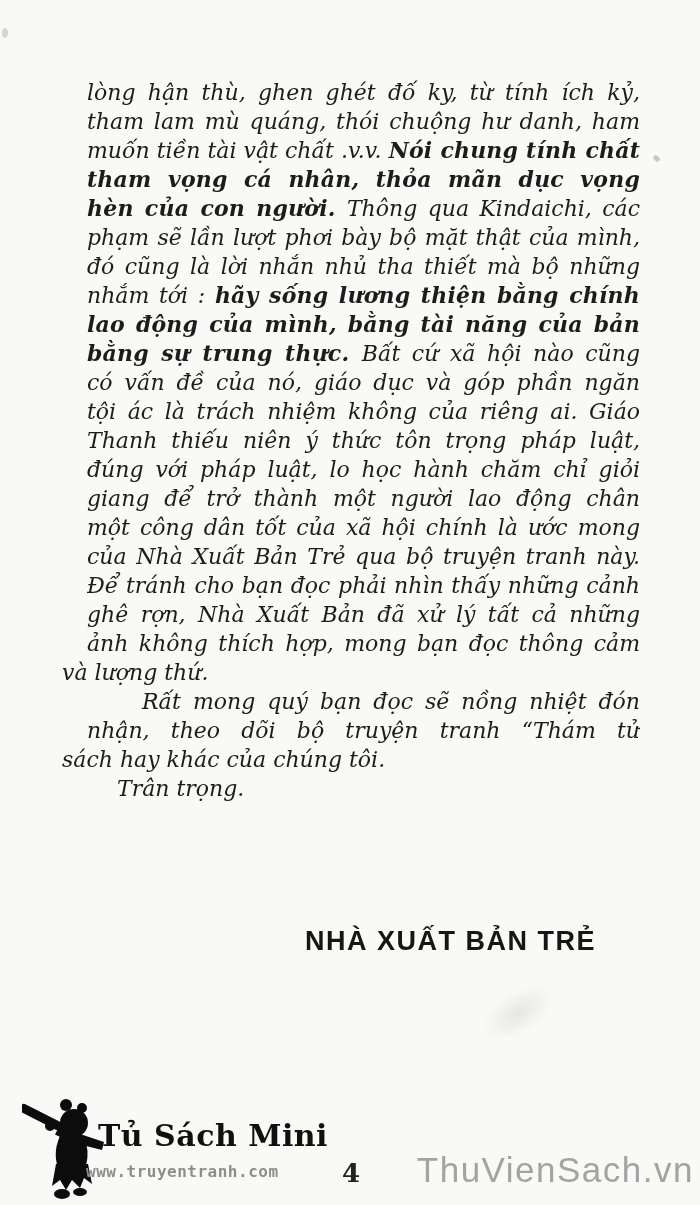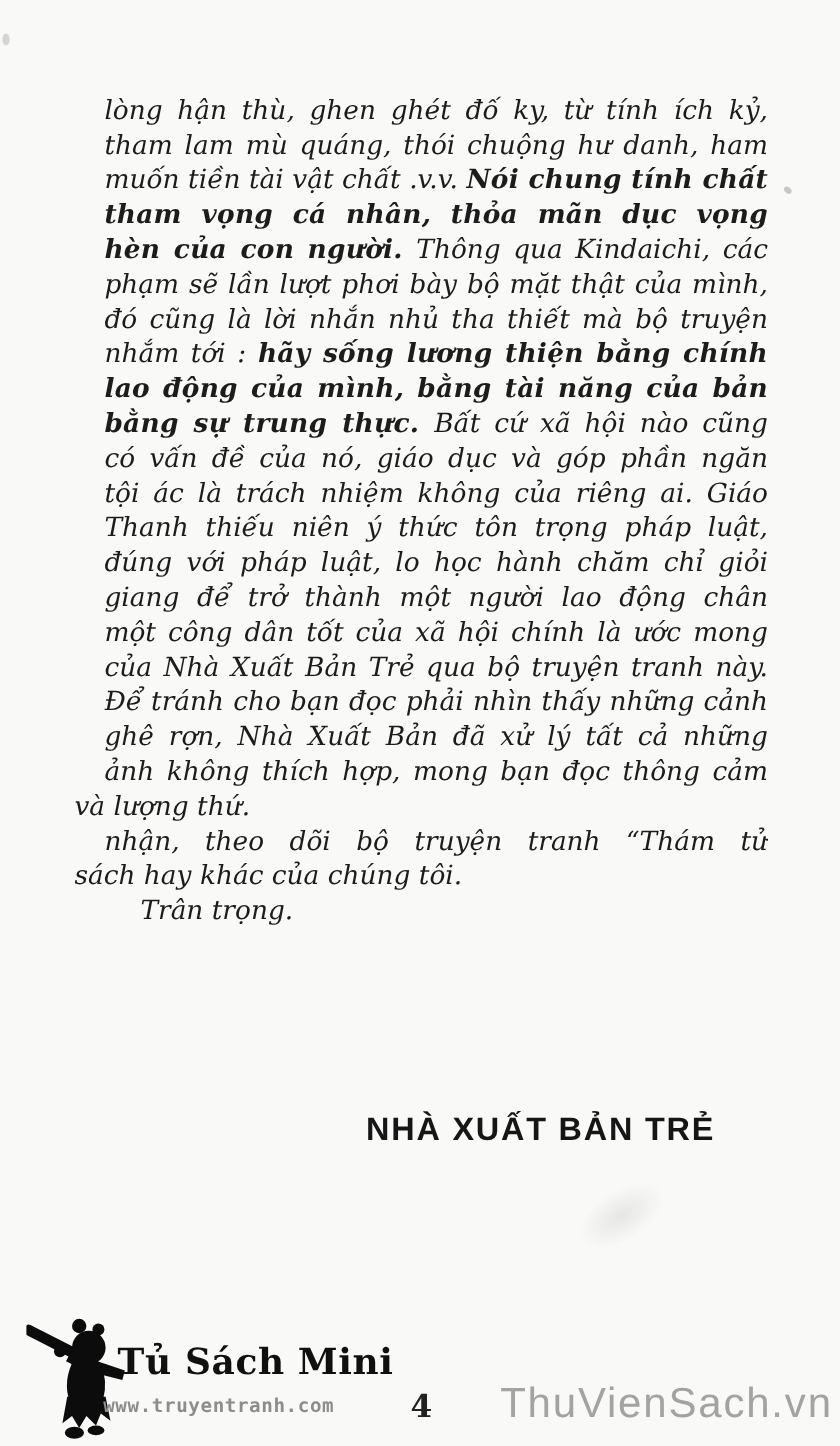--- a/index.html
+++ b/index.html
@@ -89,35 +89,36 @@
 
 <div class="scan-page">
 
   <div class="text-block" id="text-lines">
       <div class="line justify"><span>lòng hận thù, ghen ghét đố ky, từ tính ích kỷ,</span></div>
       <div class="line justify"><span>tham lam mù quáng, thói chuộng hư danh, ham</span></div>
       <div class="line justify"><span>muốn tiền tài vật chất .v.v. </span><span class="seg-bold">Nói chung tính chất</span></div>
       <div class="line justify"><span class="seg-bold">tham vọng cá nhân, thỏa mãn dục vọng thấp</span></div>
       <div class="line justify"><span class="seg-bold">hèn của con người. </span><span>Thông qua Kindaichi, các tội</span></div>
       <div class="line justify"><span>phạm sẽ lần lượt phơi bày bộ mặt thật của mình,</span></div>
-      <div class="line justify"><span>đó cũng là lời nhắn nhủ tha thiết mà bộ truyện</span></div>
+      <div class="line justify"><span>đó cũng là lời nhắn nhủ tha thiết mà bộ những</span></div>
       <div class="line justify"><span>nhắm tới : </span><span class="seg-bold">hãy sống lương thiện bằng chính sức</span></div>
       <div class="line justify"><span class="seg-bold">lao động của mình, bằng tài năng của bản thân,</span></div>
       <div class="line justify"><span class="seg-bold">bằng sự trung thực. </span><span>Bất cứ xã hội nào cũng đều</span></div>
       <div class="line justify"><span>có vấn đề của nó, giáo dục và góp phần ngăn chặn</span></div>
       <div class="line justify"><span>tội ác là trách nhiệm không của riêng ai. Giáo dục</span></div>
       <div class="line justify"><span>Thanh thiếu niên ý thức tôn trọng pháp luật, sống</span></div>
       <div class="line justify"><span>đúng với pháp luật, lo học hành chăm chỉ giỏi</span></div>
       <div class="line justify"><span>giang để trở thành một người lao động chân chính,</span></div>
       <div class="line justify"><span>một công dân tốt của xã hội chính là ước mong</span></div>
       <div class="line justify"><span>của Nhà Xuất Bản Trẻ qua bộ truyện tranh này.</span></div>
       <div class="line justify"><span>Để tránh cho bạn đọc phải nhìn thấy những cảnh</span></div>
       <div class="line justify"><span>ghê rợn, Nhà Xuất Bản đã xử lý tất cả những hình</span></div>
       <div class="line justify"><span>ảnh không thích hợp, mong bạn đọc thông cảm</span></div>
       <div class="line"><span>và lượng thứ.</span></div>
+      <div class="line justify indent"><span>Rất mong quý bạn đọc sẽ nồng nhiệt đón</span></div>
       <div class="line justify"><span>nhận, theo dõi bộ truyện tranh “Thám tử</span></div>
       <div class="line"><span>sách hay khác của chúng tôi.</span></div>
       <div class="line indent"><span>Trân trọng.</span></div>
     </div>
 
   <div class="publisher">NHÀ XUẤT BẢN TRẺ</div>
 
   <div class="smudge"></div>
   <div class="speck speck-1"></div>
   <div class="speck speck-2"></div>

